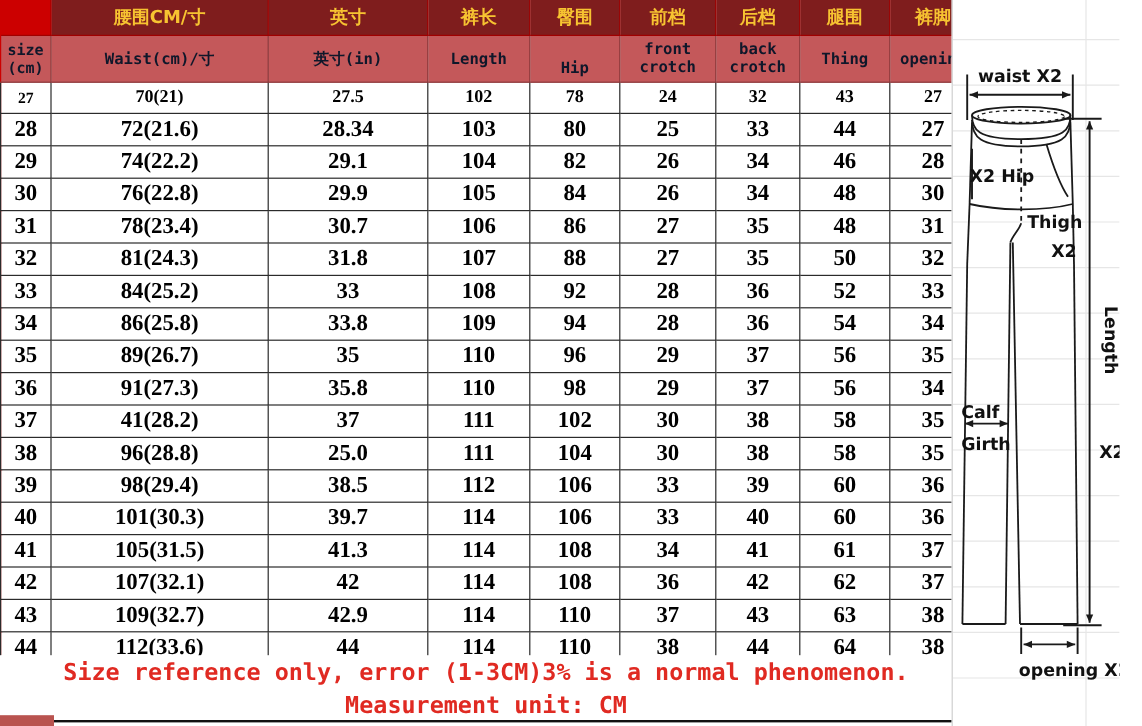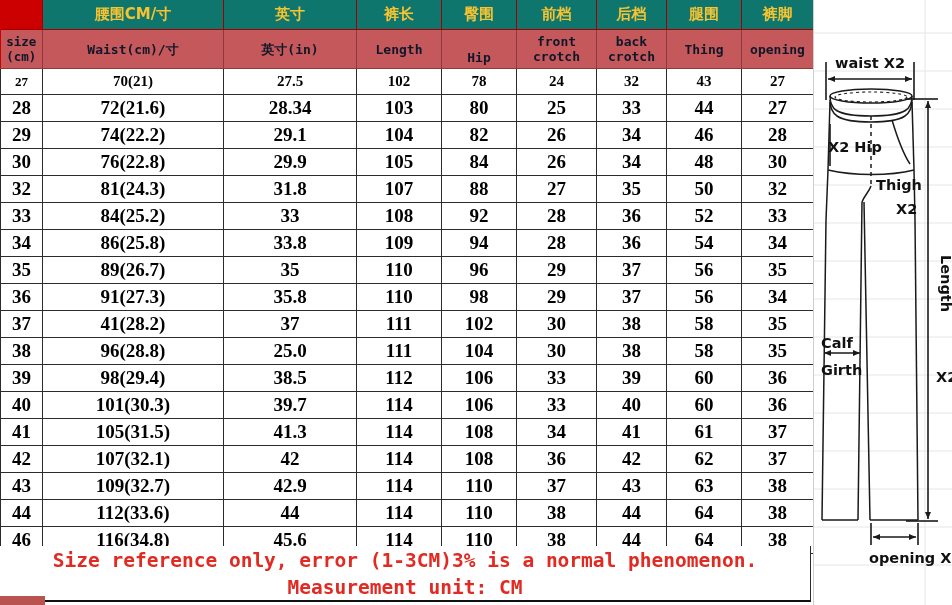--- a/index.html
+++ b/index.html
@@ -36,21 +36,21 @@
   table.size-table td, table.size-table th {
     border: 1px solid #2b2b2b;
     padding: 0;
     text-align: center;
     vertical-align: middle;
     font-weight: bold;
   }
 
   
   tr.hdr-cn td {
-    background: #0f766e;
+    background: #7f1d1d;
     color: #f7c331;
     height: 29px;
     font-family: "DejaVu Sans", "Liberation Sans", sans-serif;
     font-size: 15px;
     border-color: #a00000;
     border-top: none;
     letter-spacing: 0px;
   }
   tr.hdr-cn td.corner {
     background: #cc0000;
@@ -133,21 +133,21 @@
     left: 0;
     top: 0;
     width: 2px;
     height: 546px;
     background: #cc0000;
   }
 
   
   #diagram-area {
     position: absolute;
-    left: 813px;
+    left: 793px;
     top: 0;
     width: 139px;
     height: 605px;
     background: #ffffff;
     border-left: 1px solid #cfcfcf;
   }
   #diagram-area svg { display: block; }
 </style>
 </head>
 <body>
@@ -251,20 +251,31 @@
             <td>76(22.8)</td>
             <td>29.9</td>
             <td>105</td>
             <td>84</td>
             <td>26</td>
             <td>34</td>
             <td>48</td>
             <td>30</td>
           </tr>
           <tr class="datarow">
+            <td class="sizecell">31</td>
+            <td>78(23.4)</td>
+            <td>30.7</td>
+            <td>106</td>
+            <td>86</td>
+            <td>27</td>
+            <td>35</td>
+            <td>48</td>
+            <td>31</td>
+          </tr>
+          <tr class="datarow">
             <td class="sizecell">32</td>
             <td>81(24.3)</td>
             <td>31.8</td>
             <td>107</td>
             <td>88</td>
             <td>27</td>
             <td>35</td>
             <td>50</td>
             <td>32</td>
           </tr>

